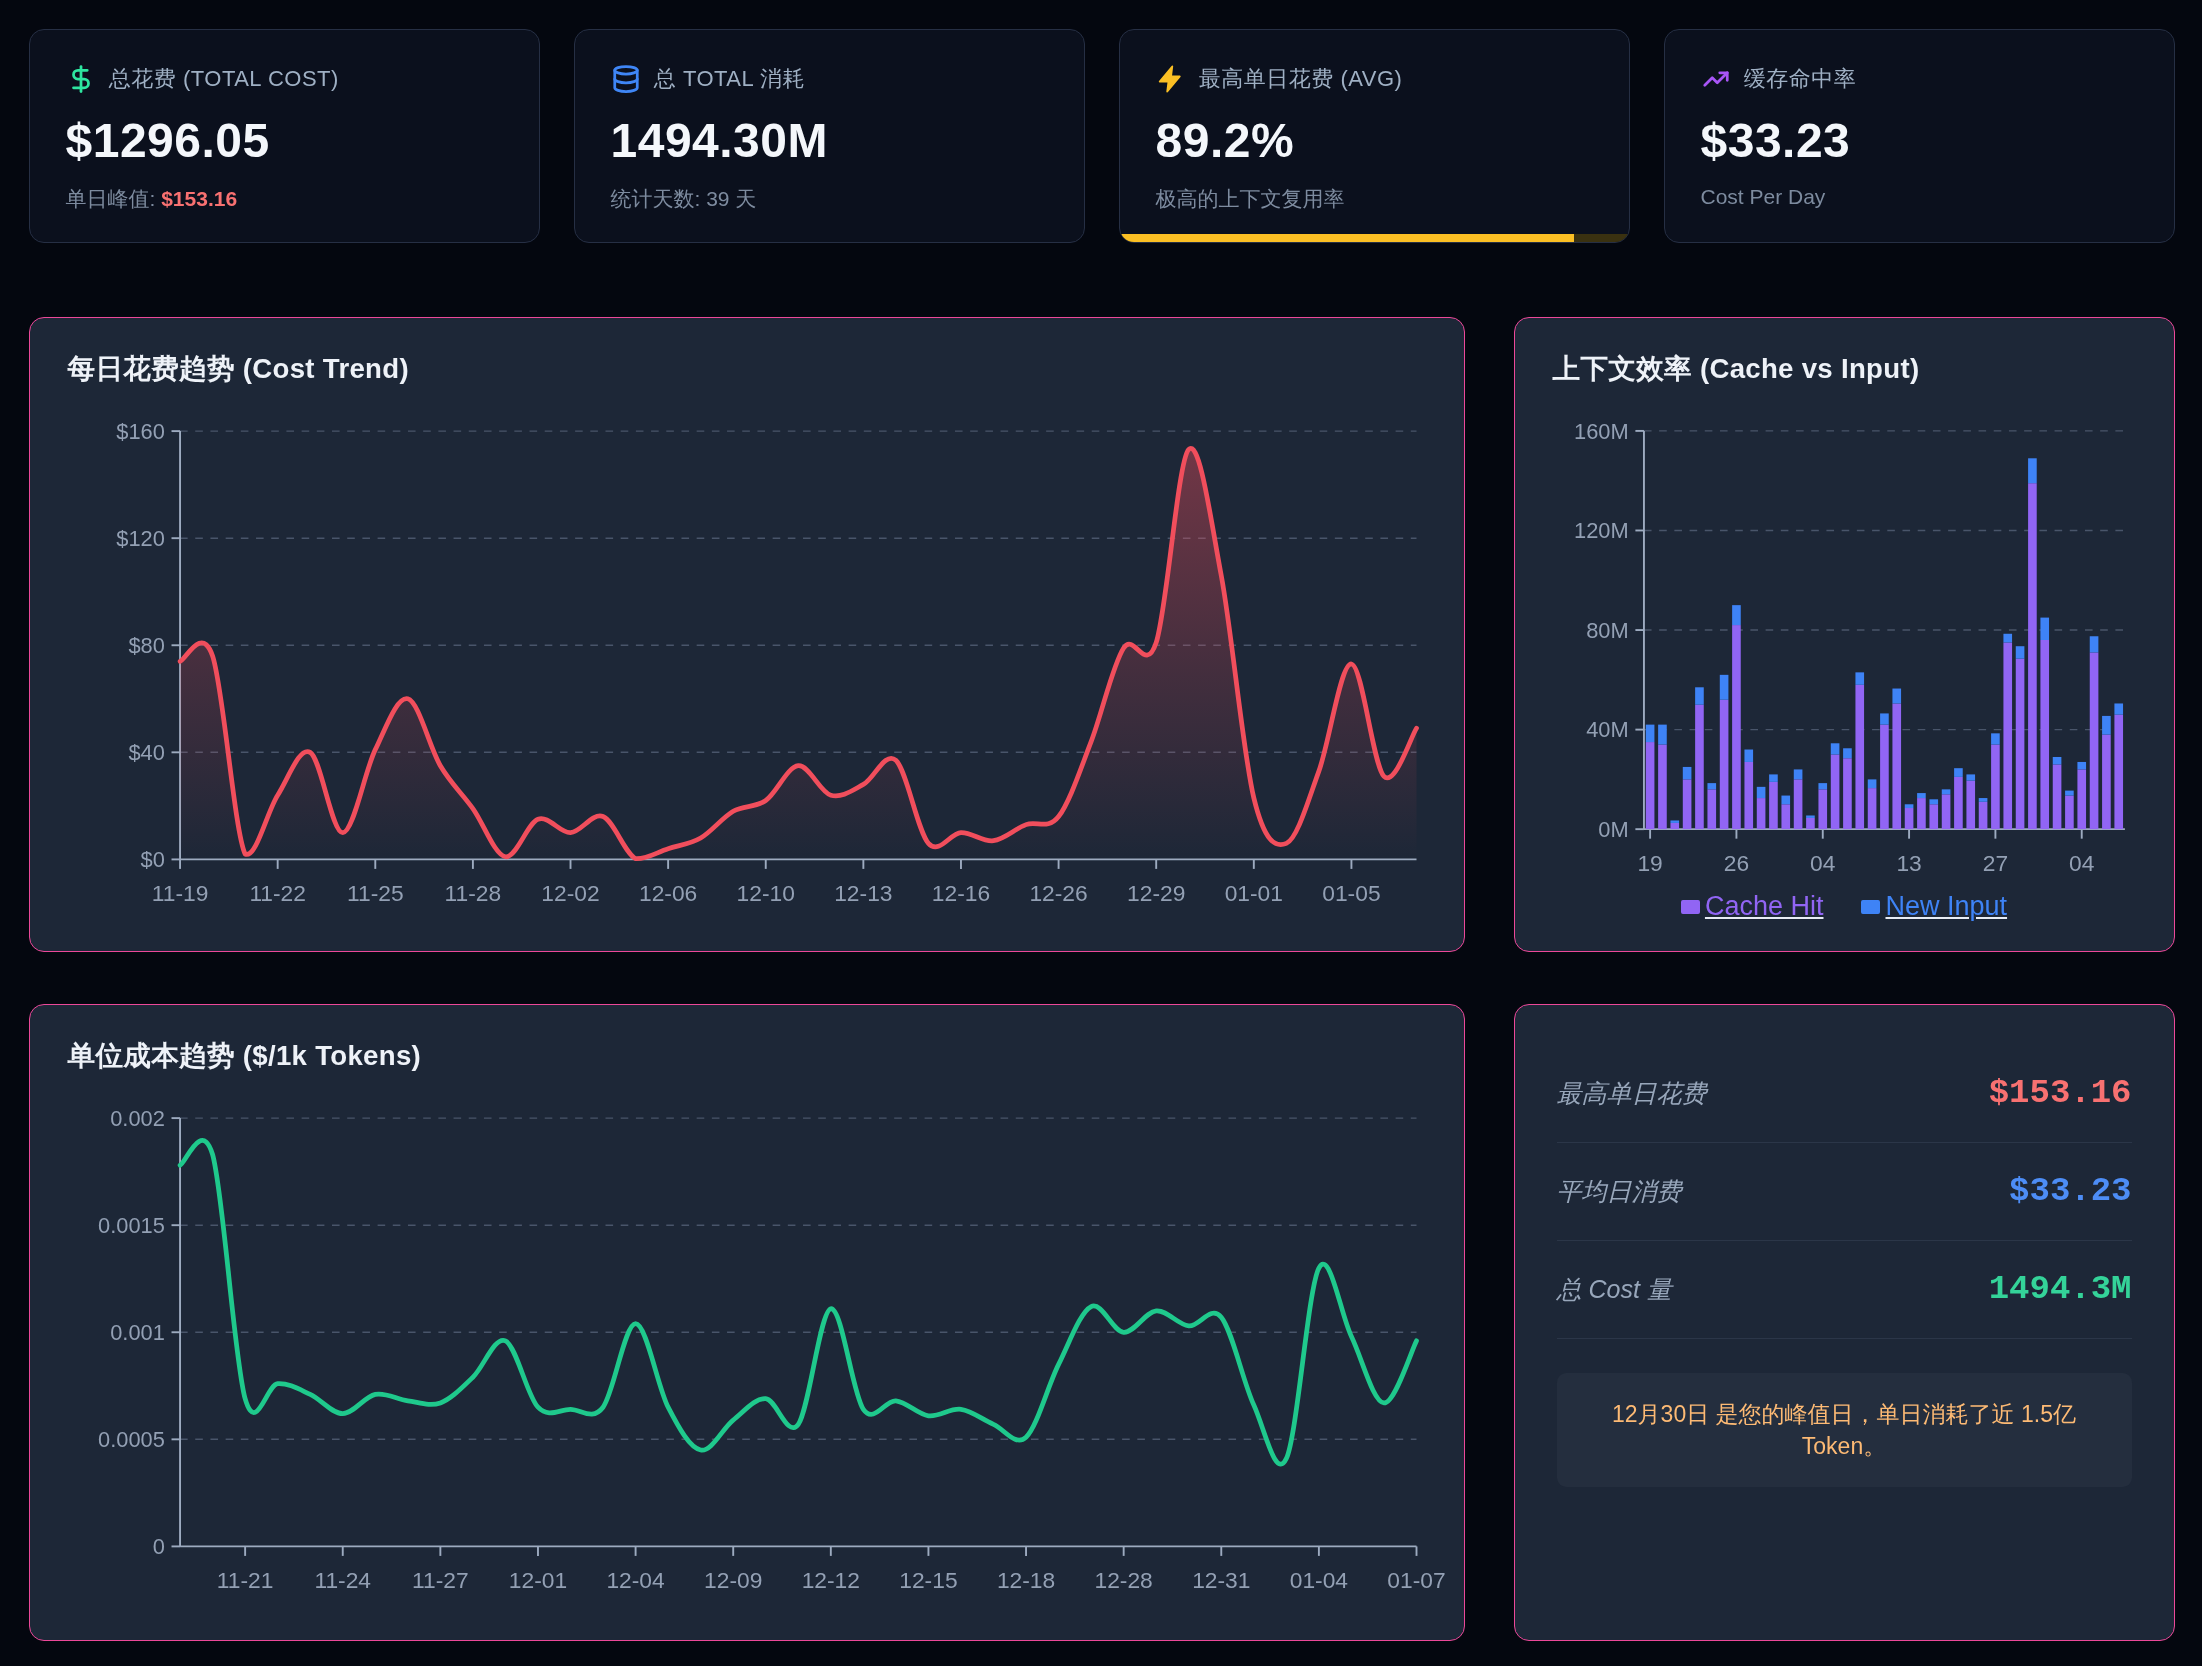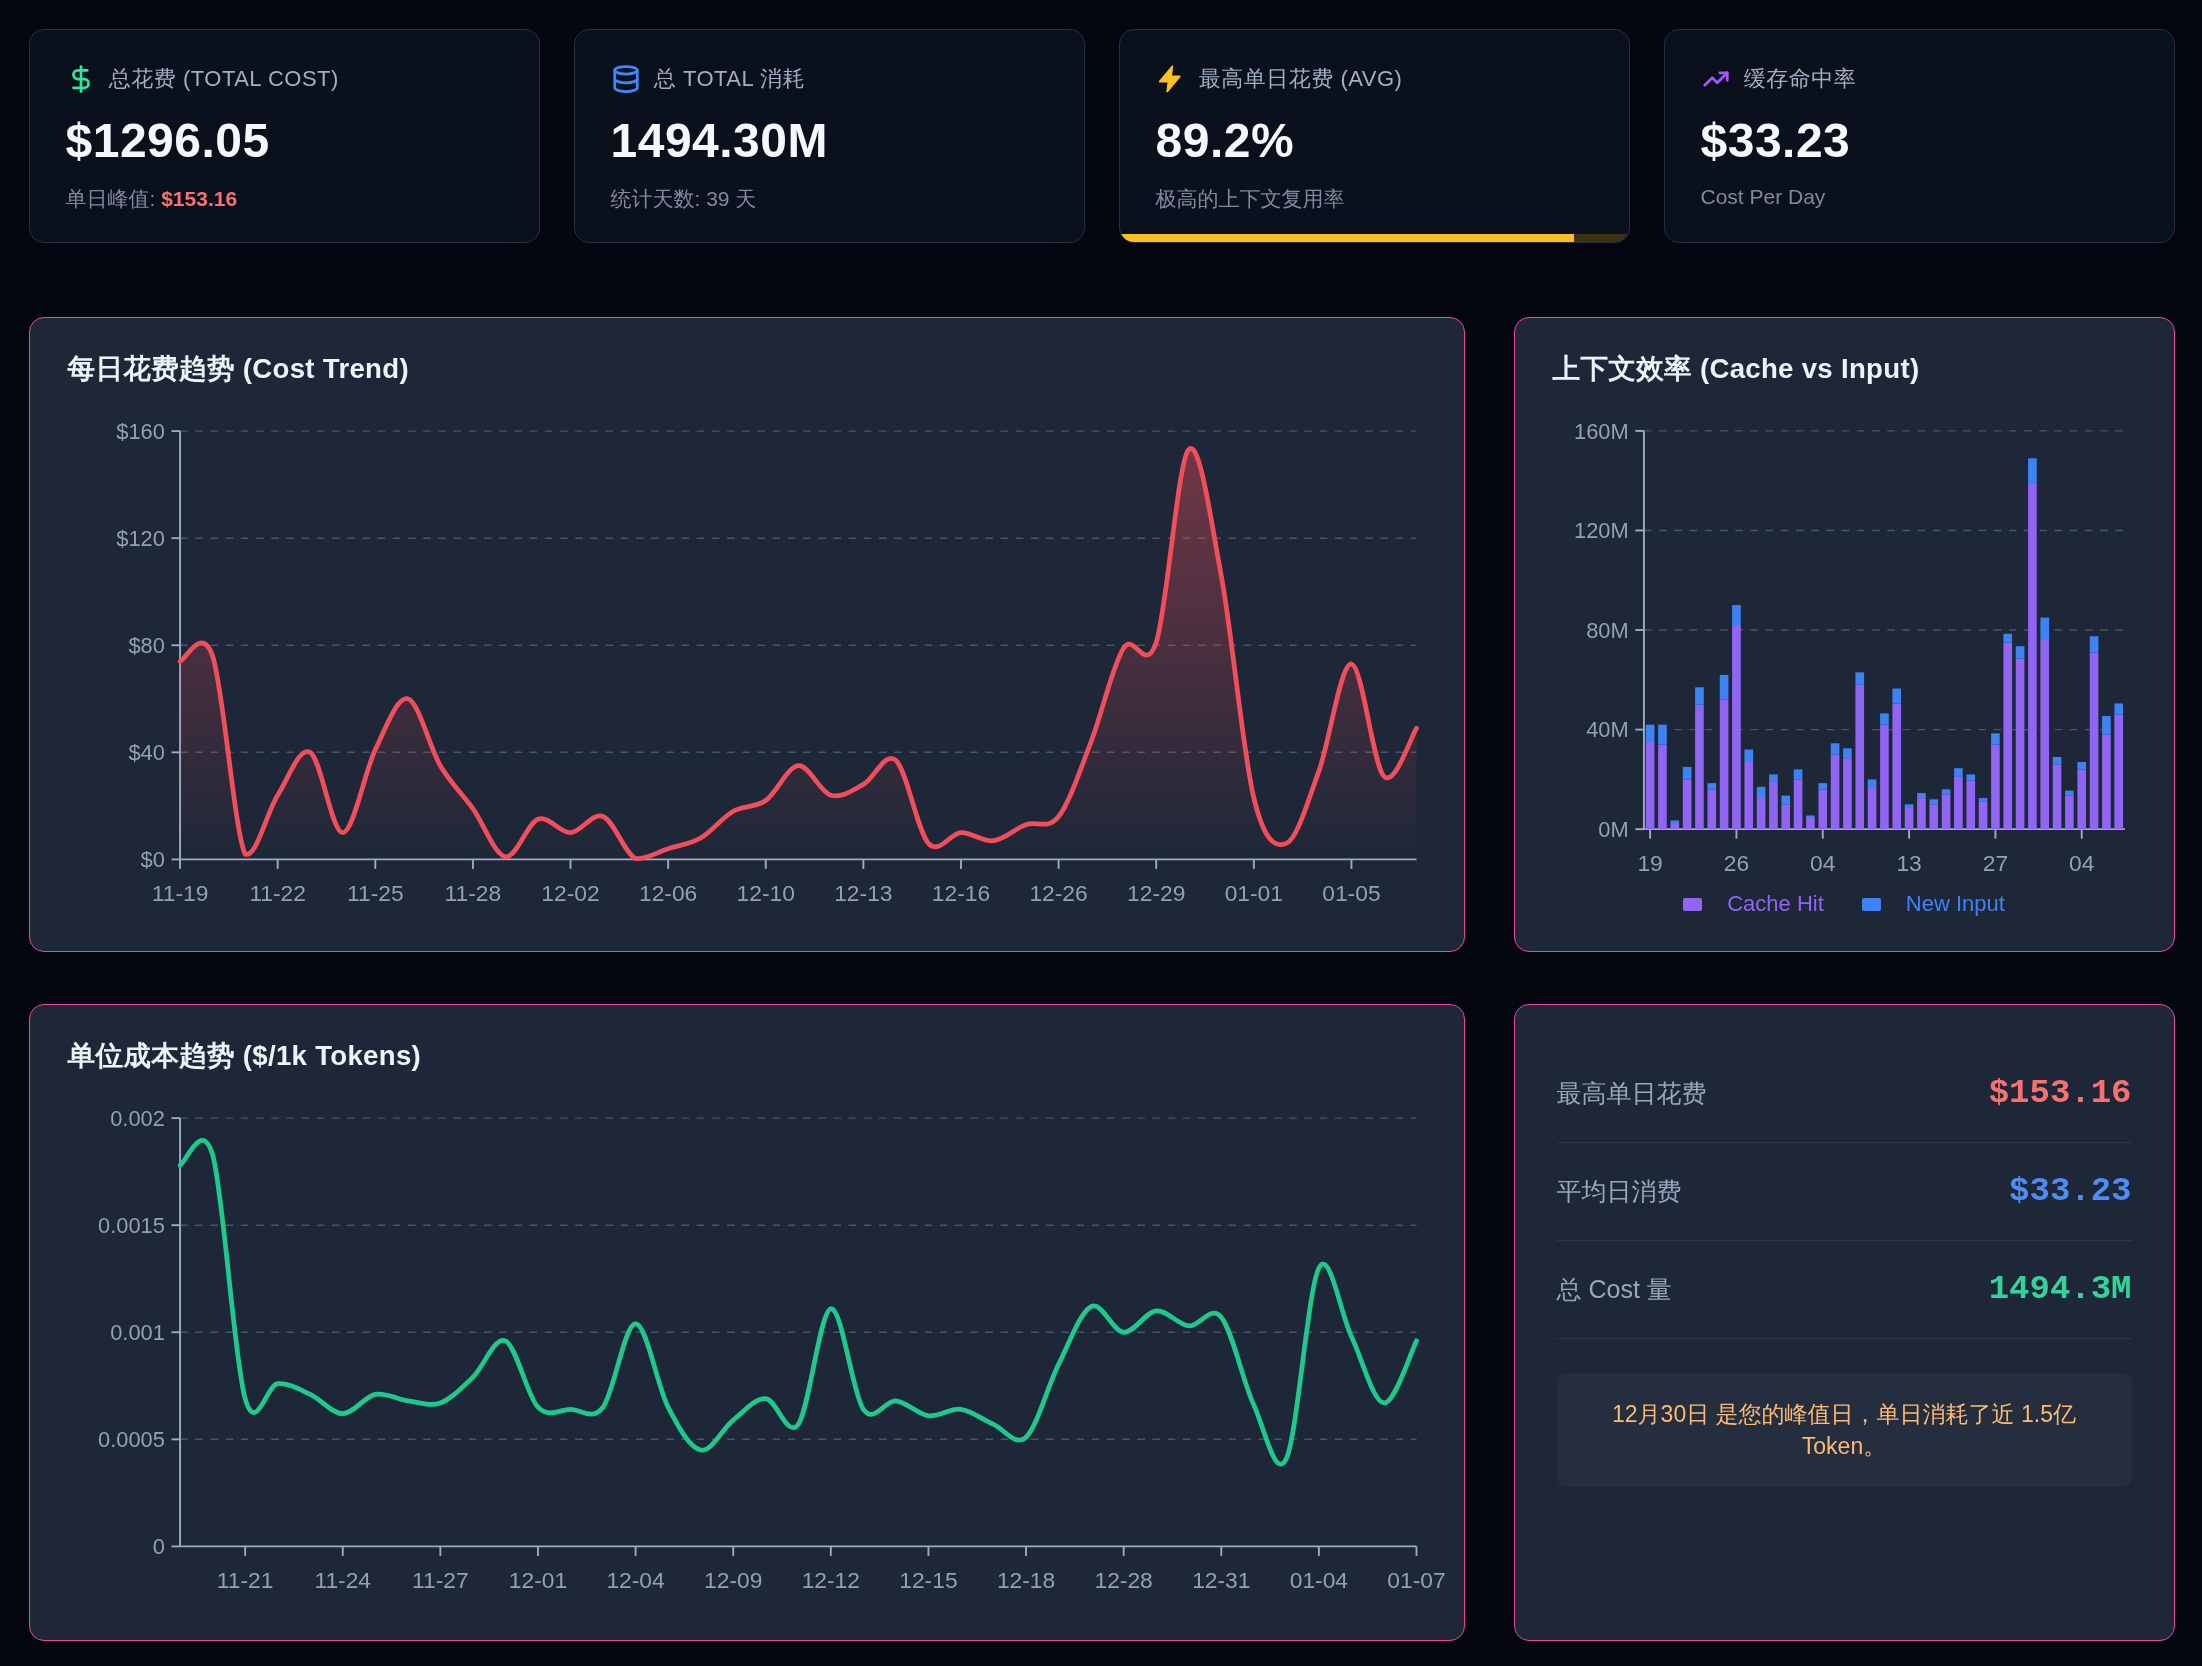--- a/index.html
+++ b/index.html
@@ -41,30 +41,30 @@
     background:#1d2737; border:1px solid #ec4899; border-radius:15px;
   }
   .chart-card { padding:32px 38px; }
   .chart-card h2 { font-size:27.6px; font-weight:bold; color:#eef2f8; margin-bottom:23px; letter-spacing:0.3px; }
   .wide { width:1436px; flex:0 0 auto; }
   .narrow { flex:1 1 auto; }
   svg.chart { display:block; overflow:visible; width:100%; }
 
   
   .legend { display:flex; justify-content:center; gap:38px; margin-top:1.9px; }
-  .legend-item { display:flex; align-items:center; gap:25px; font-size:22px; cursor:default; }
+  .legend-item { display:flex; align-items:center; gap:5px; font-size:27px; cursor:default;text-decoration:underline; }
   .legend-item .swatch { width:19px; height:13.3px; border-radius:1.9px; display:inline-block; }
 
   
   .load-card { padding:40px 42px; }
   .load-card h2 { font-size:27.6px; font-weight:bold; color:#eef2f8; margin-bottom:44px; }
   .ls-row { display:flex; justify-content:space-between; align-items:center;
             padding:29.5px 0; border-bottom:1px solid #2b3648; }
   .ls-row:last-of-type { border-bottom:none; }
-  .ls-label { font-size:25px; color:#98a7bb; }
+  .ls-label { font-size:25px; color:#98a7bb;font-style:italic; }
   .ls-value { font-size:34px; font-weight:bold; font-family:"Liberation Mono","DejaVu Sans Mono",monospace; }
   .note-box { margin-top:34px; background:#242e3e; border-radius:9.5px; padding:25px 19px;
               font-size:23px; color:#fdba74; text-align:center; line-height:1.4; }
 </style>
 </head>
 <body>
 
 <div class="page">
 
   <div class="stats-row">

